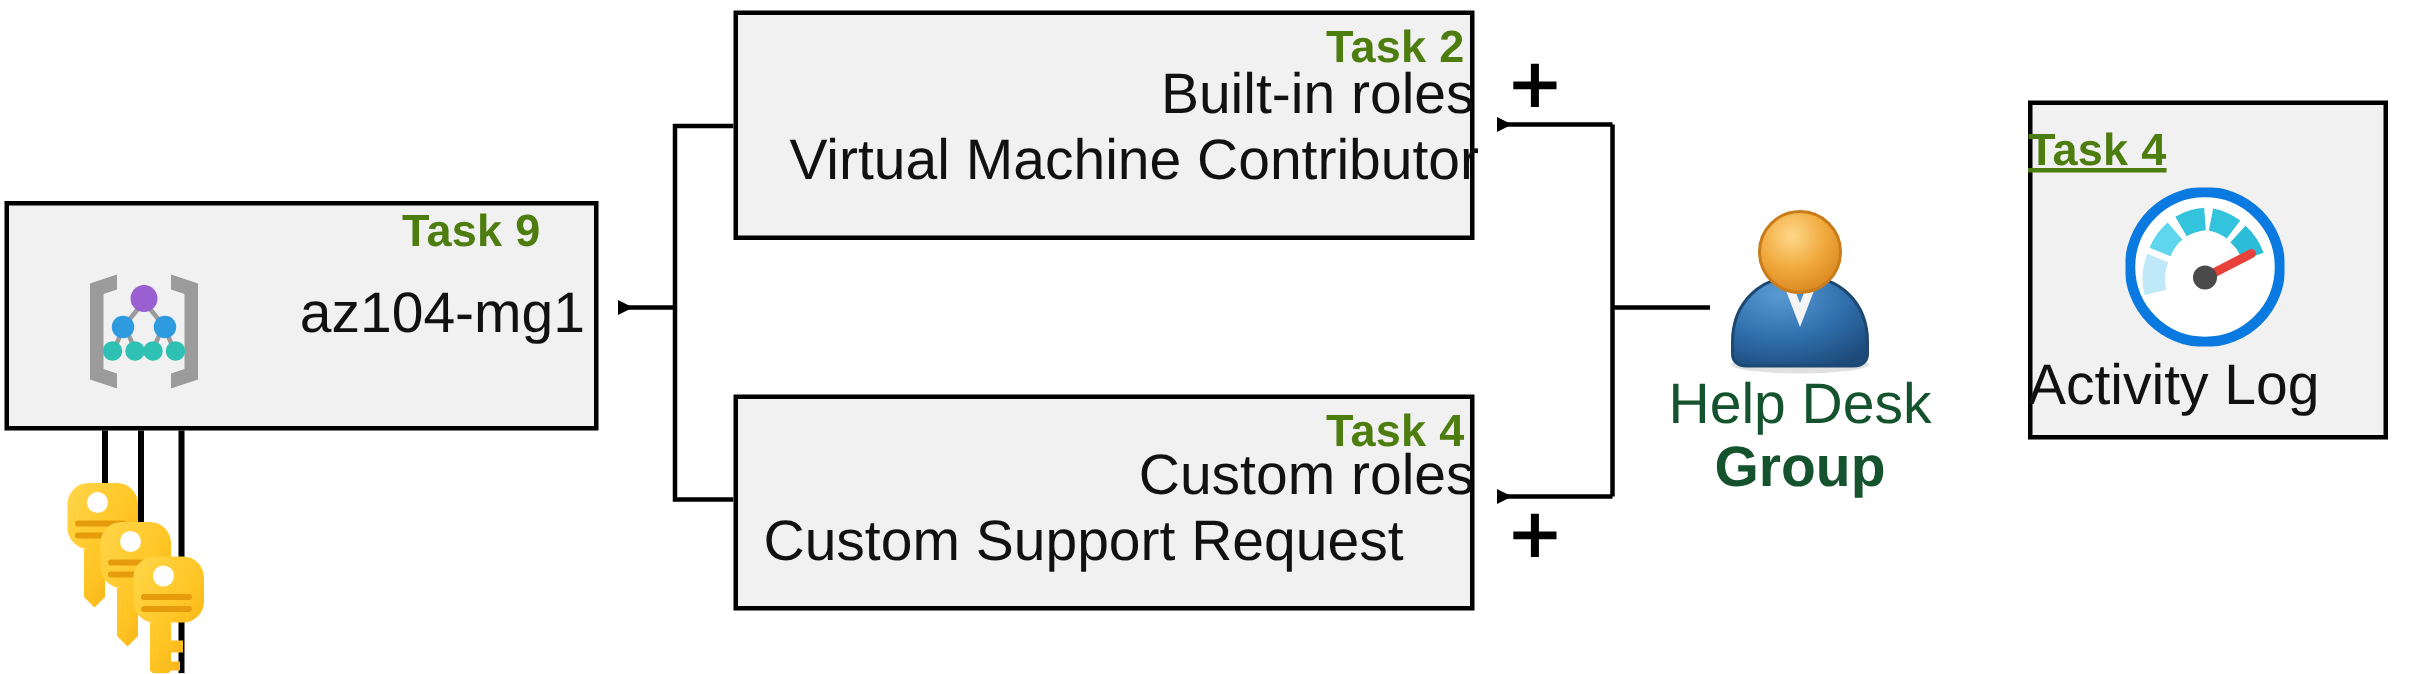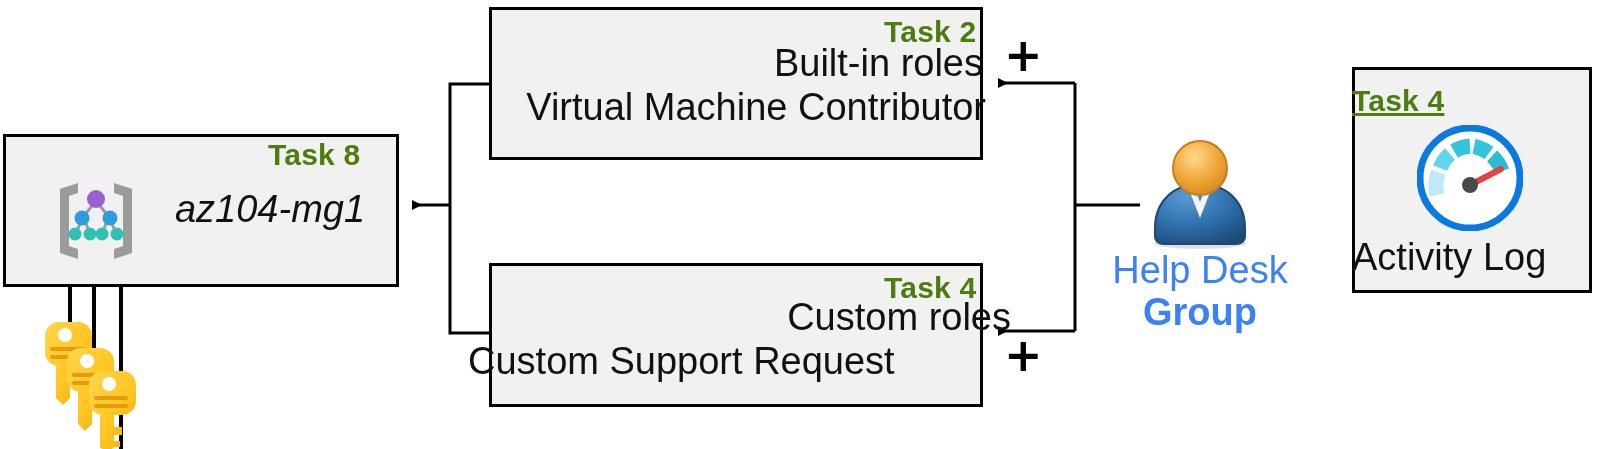--- a/index.html
+++ b/index.html
@@ -50,21 +50,21 @@
   .plus {
     position: absolute;
     color: #000000;
     font-size: 46px;
     font-weight: bold;
     line-height: 1;
     font-family: "DejaVu Sans", sans-serif;
   }
   .person-label {
     position: absolute;
-    color: #3b82f6;
+    color: #14532d;
     font-size: 38px;
     line-height: 1.1;
     text-align: center;
     white-space: nowrap;
   }
   .icon-holder {
     position: absolute;
   }
 </style>
 </head>
@@ -95,22 +95,22 @@
     </g>
 
     <g>
       <line x1="70" y1="345" x2="70" y2="255" stroke="#000000" stroke-width="4" marker-end="url(#arrowUp)"></line>
       <line x1="94" y1="400" x2="94" y2="248" stroke="#000000" stroke-width="4" marker-end="url(#arrowUp)"></line>
       <line x1="121" y1="449" x2="121" y2="262" stroke="#000000" stroke-width="4" marker-end="url(#arrowUp)"></line>
     </g>
   </svg>
 
   <div class="box" style="left:3px; top:134px; width:396px; height:153px;"></div>
-  <div class="task-label" style="left:268px; top:138px;">Task 8</div>
-  <div class="box-text" style="left:150px; top:188px; width:240px; text-align:center;font-style:italic;">az104-mg1</div>
+  <div class="task-label" style="left:268px; top:138px;">Task 9</div>
+  <div class="box-text" style="left:150px; top:188px; width:240px; text-align:right;">az104-mg1</div>
 
   <div class="icon-holder" style="left:50px; top:175px; width:92px; height:92px;">
     <svg viewBox="0 0 92 92" width="92" height="92">
 
       <path d="M28,8 L10,14 L10,78 L28,84 L28,74 L19,71 L19,21 L28,18 Z" fill="#9b9b9b"></path>
 
       <path d="M64,8 L82,14 L82,78 L64,84 L64,74 L73,71 L73,21 L64,18 Z" fill="#9b9b9b"></path>
 
       <g stroke="#9b9b9b" stroke-width="3" fill="none">
         <line x1="46" y1="26" x2="33" y2="42"></line>
@@ -130,22 +130,22 @@
     </svg>
   </div>
 
   <div class="box" style="left:489px; top:7px; width:494px; height:153px;"></div>
   <div class="task-label" style="left:884px; top:15px;">Task 2</div>
   <div class="box-text" style="left:489px; top:42px; width:494px;">Built-in roles</div>
   <div class="box-text" style="left:489px; top:86px; width:497px;">Virtual Machine Contributor</div>
 
   <div class="box" style="left:489px; top:263px; width:494px; height:144px;"></div>
   <div class="task-label" style="left:884px; top:271px;">Task 4</div>
-  <div class="box-text" style="left:489px; top:296px; width:494px;padding-left:28px;">Custom roles</div>
-  <div class="box-text" style="left:468px; top:340px; width:412px;">Custom Support Request</div>
+  <div class="box-text" style="left:489px; top:296px; width:494px;">Custom roles</div>
+  <div class="box-text" style="left:509px; top:340px; width:412px;">Custom Support Request</div>
 
   <div class="plus" style="left:1004px; top:32px;">+</div>
   <div class="plus" style="left:1004px; top:332px;">+</div>
 
   <div class="icon-holder" style="left:1135px; top:140px; width:130px; height:110px;">
     <svg viewBox="0 0 130 110" width="130" height="110">
       <defs>
         <radialGradient id="headGrad" cx="40%" cy="30%" r="75%">
           <stop offset="0%" stop-color="#ffd88a"></stop>
           <stop offset="55%" stop-color="#f0a93c"></stop>

